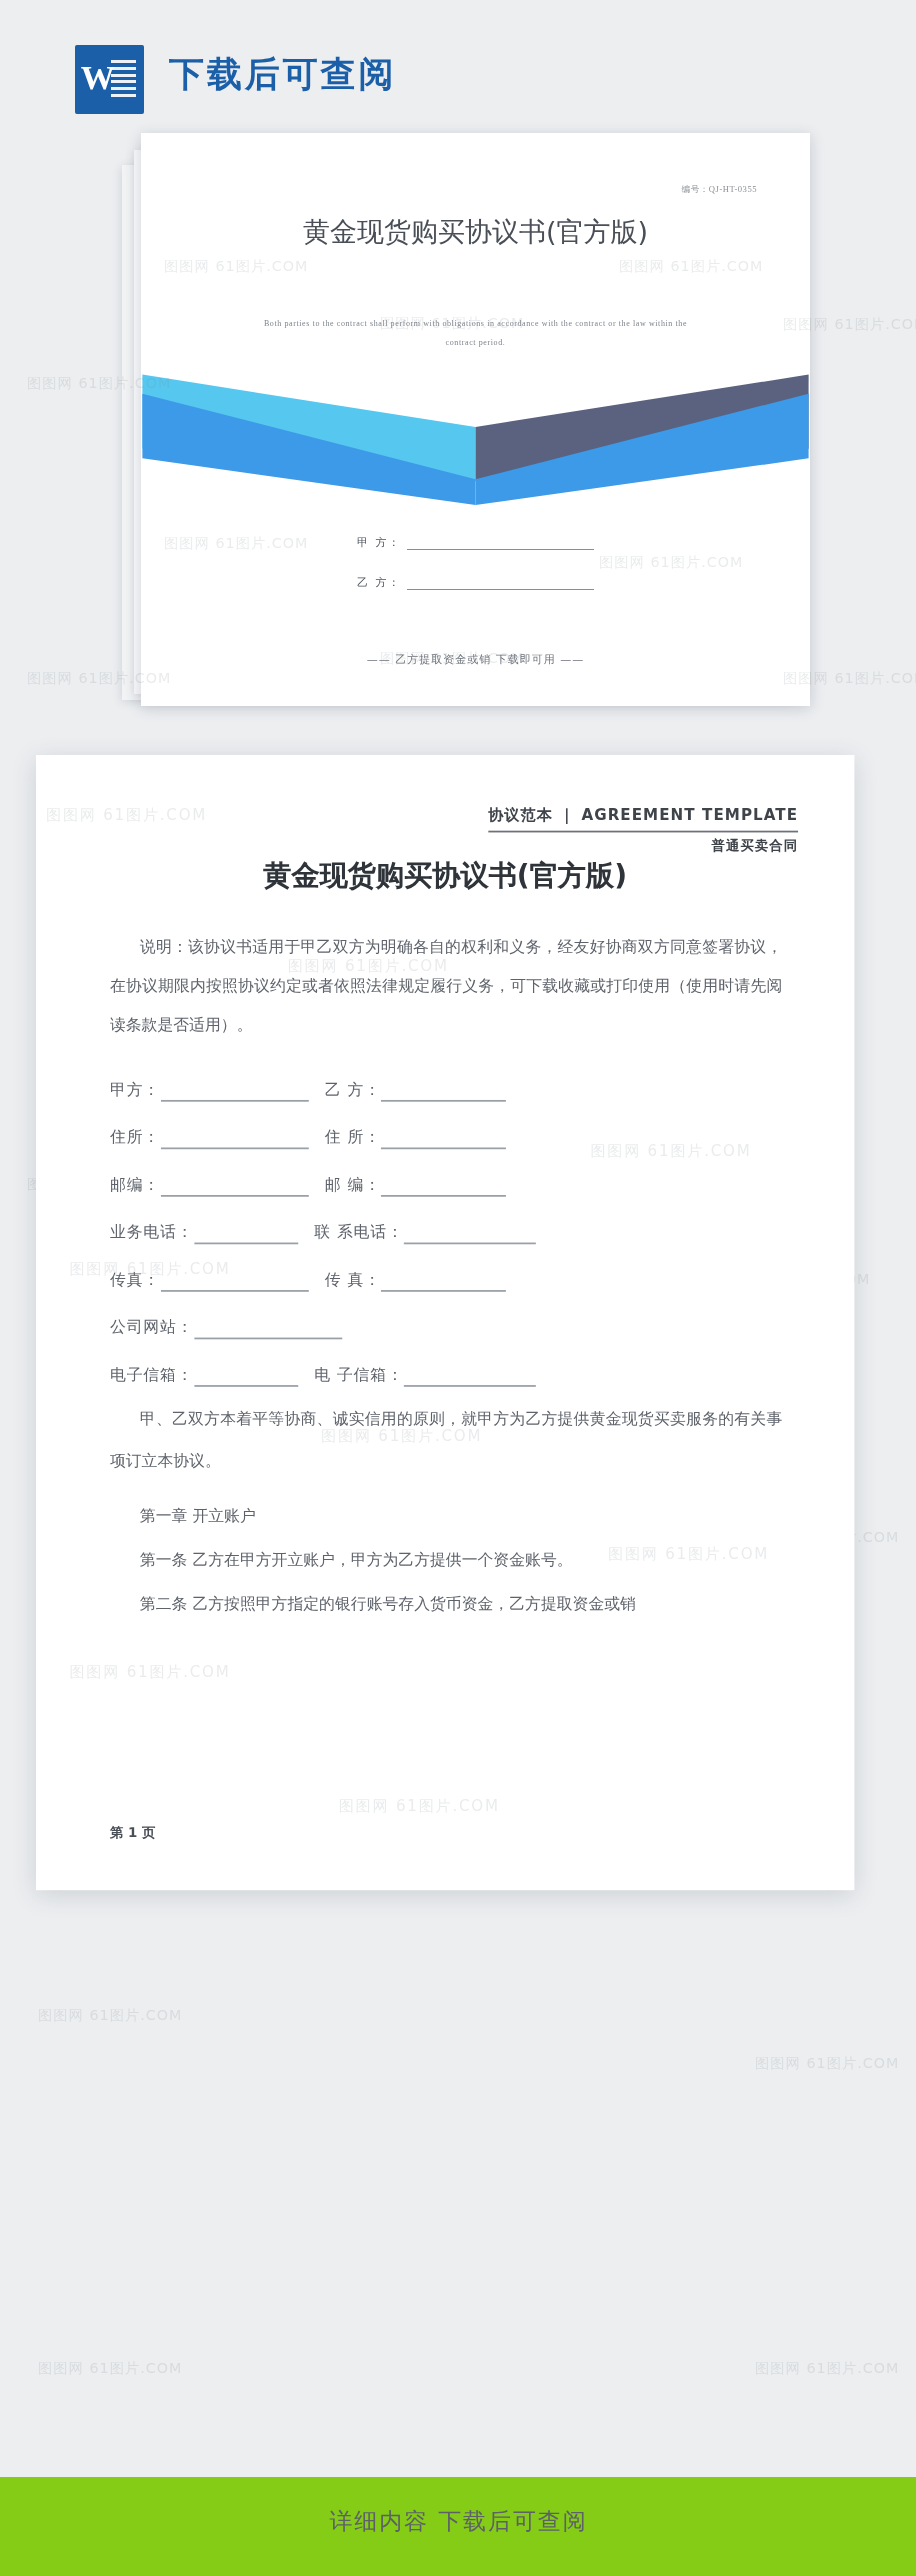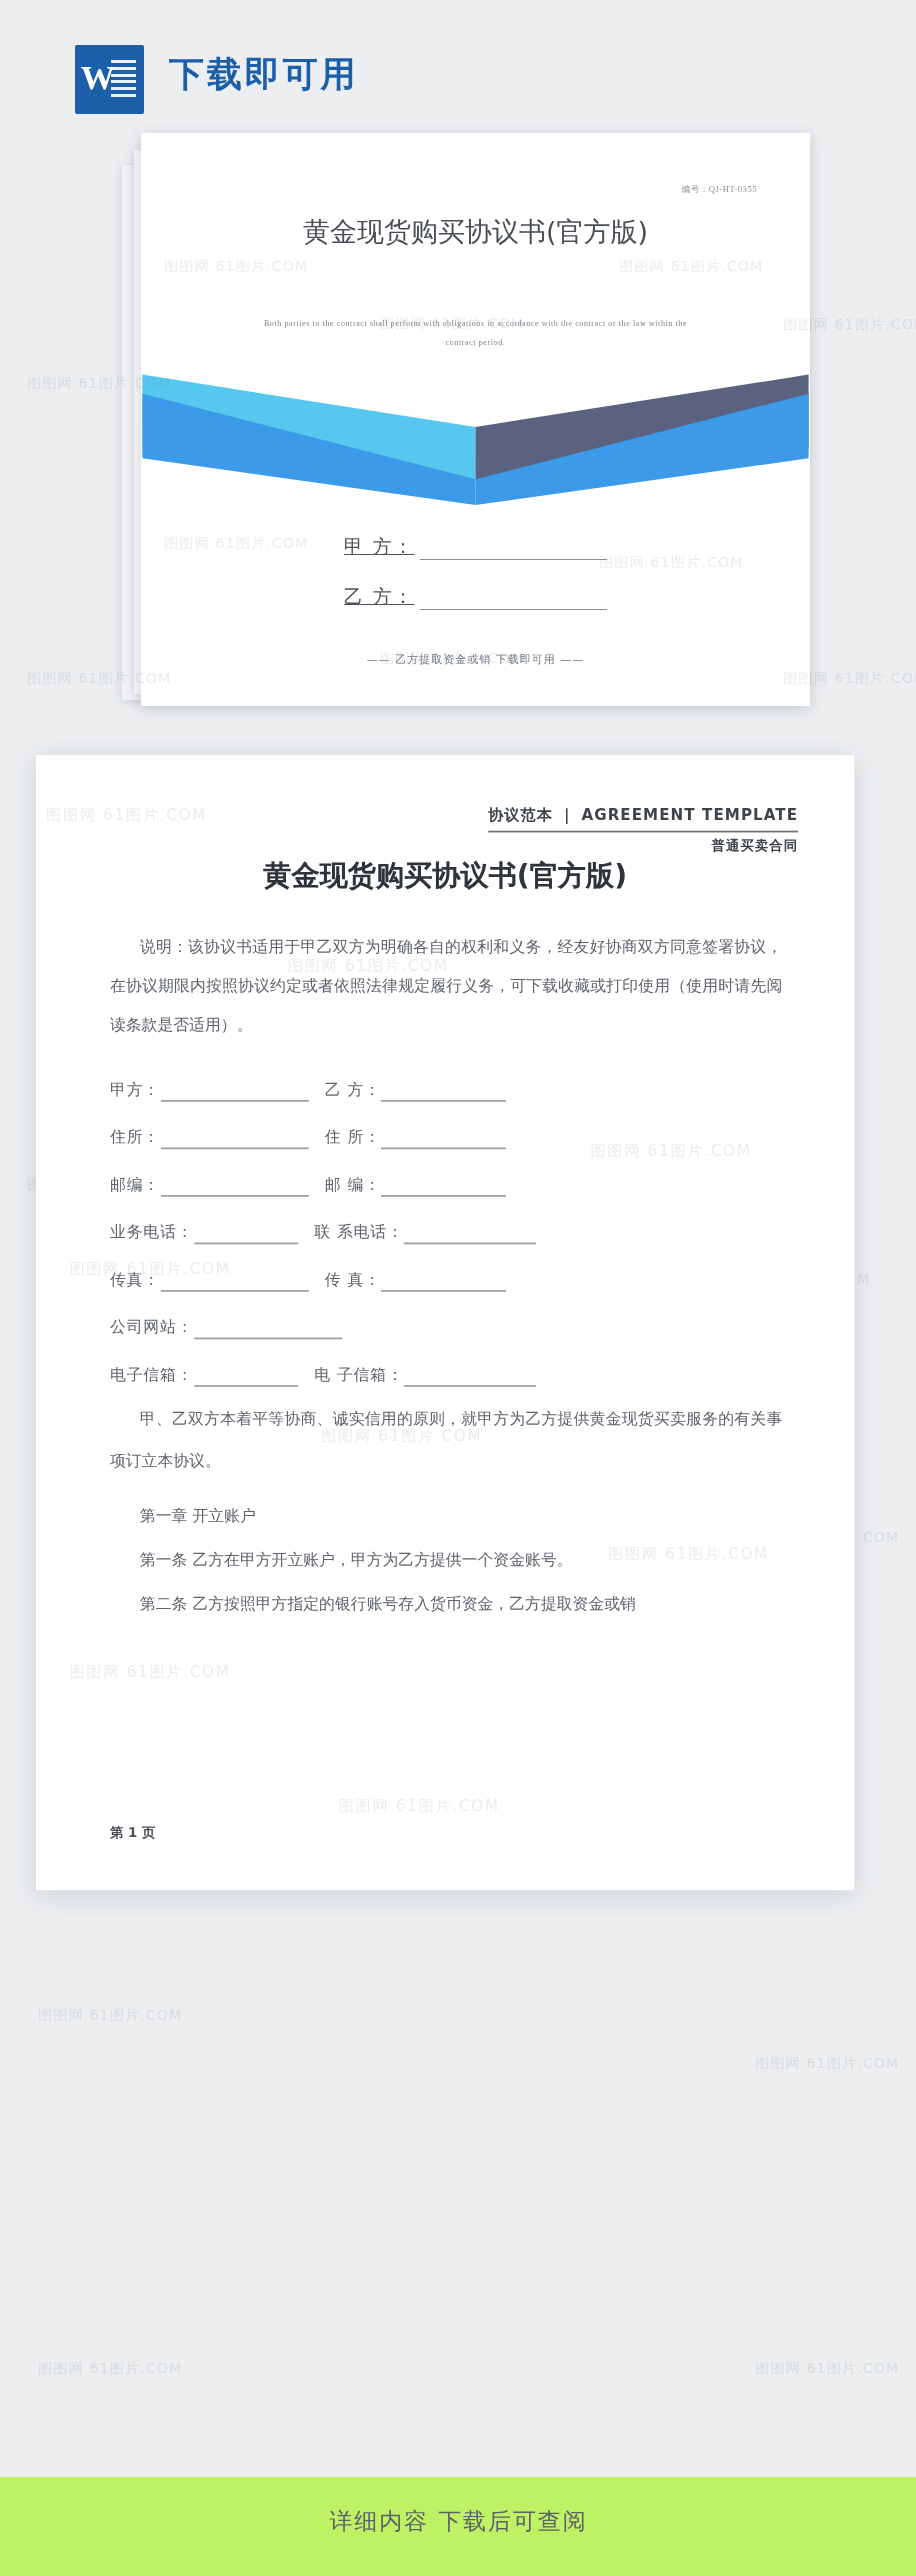--- a/index.html
+++ b/index.html
@@ -136,26 +136,25 @@
     left: 0; top: 401px;
     width: 669px;
   }
   .field-row {
     display: flex;
     justify-content: center;
     align-items: flex-end;
     margin-bottom: 24px;
   }
   .field-label {
-    font-size: 19px;
+    font-size: 11px;
     color: #4d525a;
     letter-spacing: 1.9px;
     white-space: nowrap;
     font-family: "DejaVu Sans", sans-serif;
-    text-decoration: underline;
   }
   .field-line {
     width: 187px;
     margin-left: 5.7px;
     border-bottom: 1px solid #888d95;
     height: 15.3px;
   }
   .cover-footnote {
     position: absolute;
     left: 0; top: 519px;
@@ -263,21 +262,21 @@
     color: #4a4f57;
     font-family: "DejaVu Sans", sans-serif;
   }
 
   
   .bottom-bar {
     position: absolute;
     left: 0; bottom: 0;
     width: 917px;
     height: 99px;
-    background: #bef264;
+    background: #84cc16;
   }
   .bottom-text {
     position: absolute;
     left: 0; top: 29px;
     width: 917px;
     text-align: center;
     font-size: 23px;
     color: #5c6168;
     letter-spacing: 1.9px;
     font-family: "DejaVu Sans", sans-serif;
@@ -304,21 +303,21 @@
       <div class="w">W</div>
       <div class="lines">
         <i></i>
           <i></i>
           <i></i>
           <i></i>
           <i></i>
           <i></i>
       </div>
     </div>
-    <div class="header-title">下载即可用</div>
+    <div class="header-title">下载后可查阅</div>
   </div>
 
   <div class="cover-stack">
     <div class="sheet-back2"></div>
     <div class="sheet-back1"></div>
 
     <div class="cover">
       <div class="cover-code">编号：QJ-HT-0355</div>
       <div class="cover-title">黄金现货购买协议书(官方版)</div>
       <div class="cover-en">Both parties to the contract shall perform with obligations in accordance with the contract or the law within the contract period.</div>

